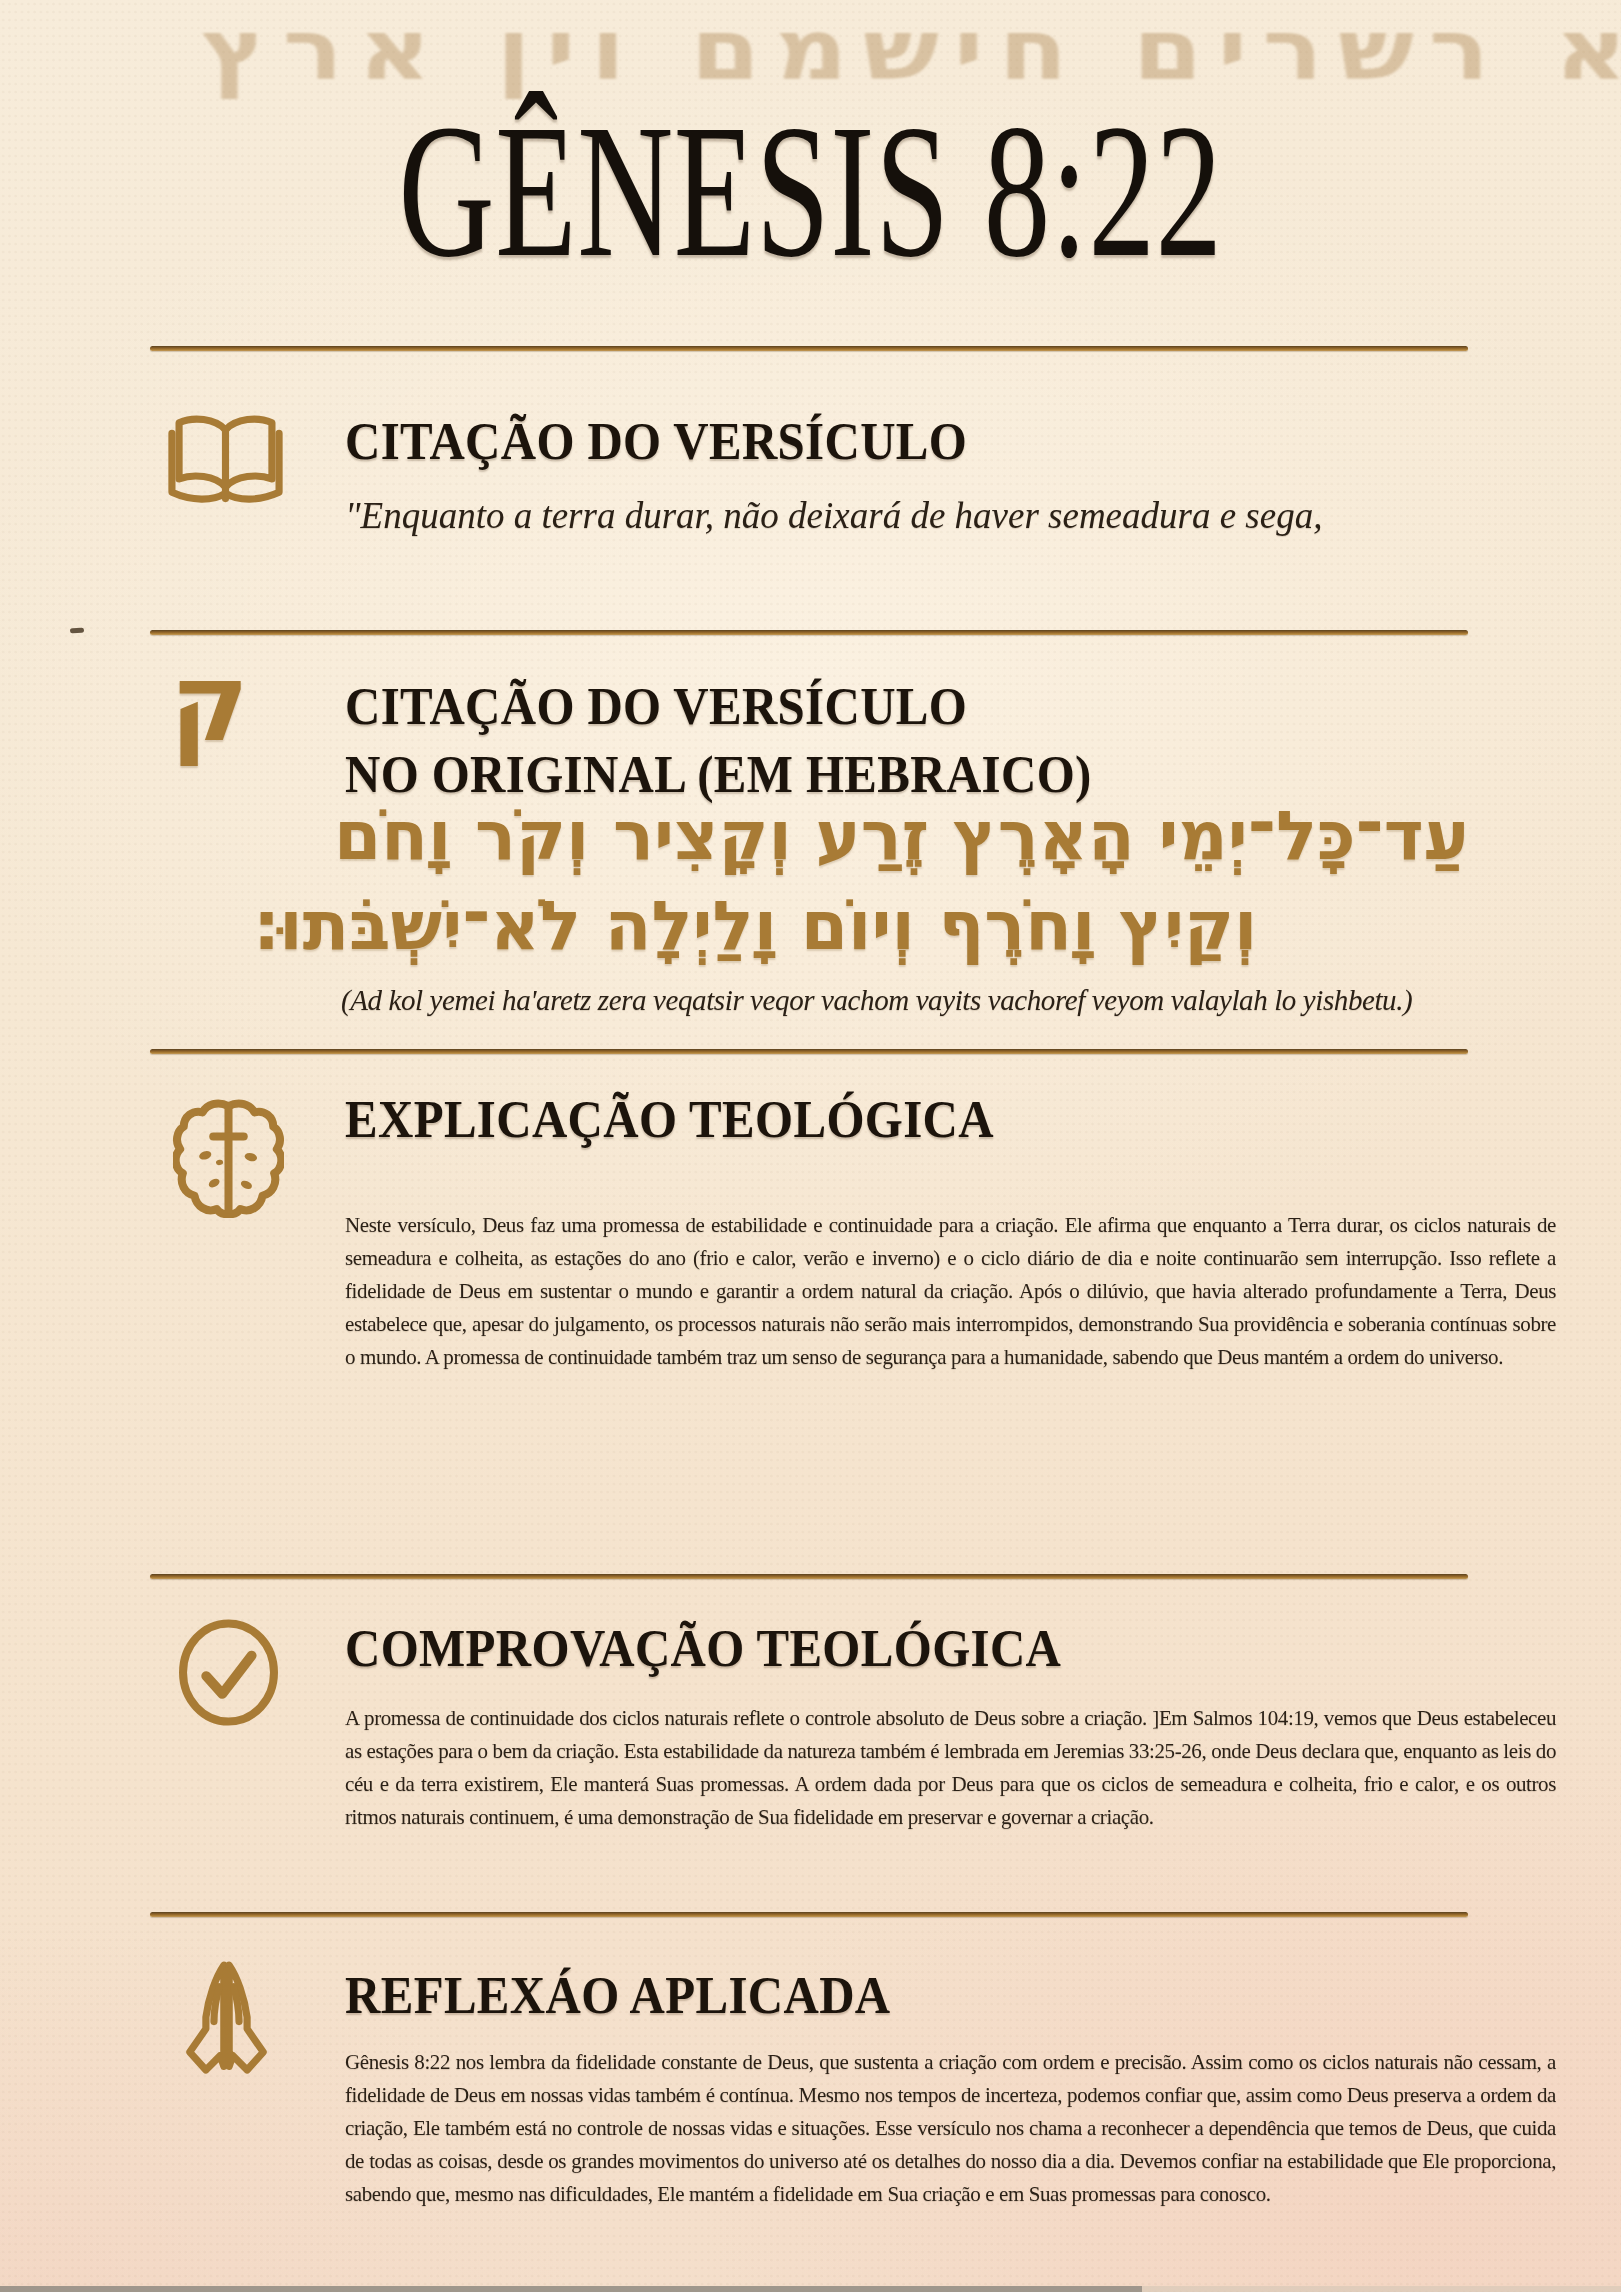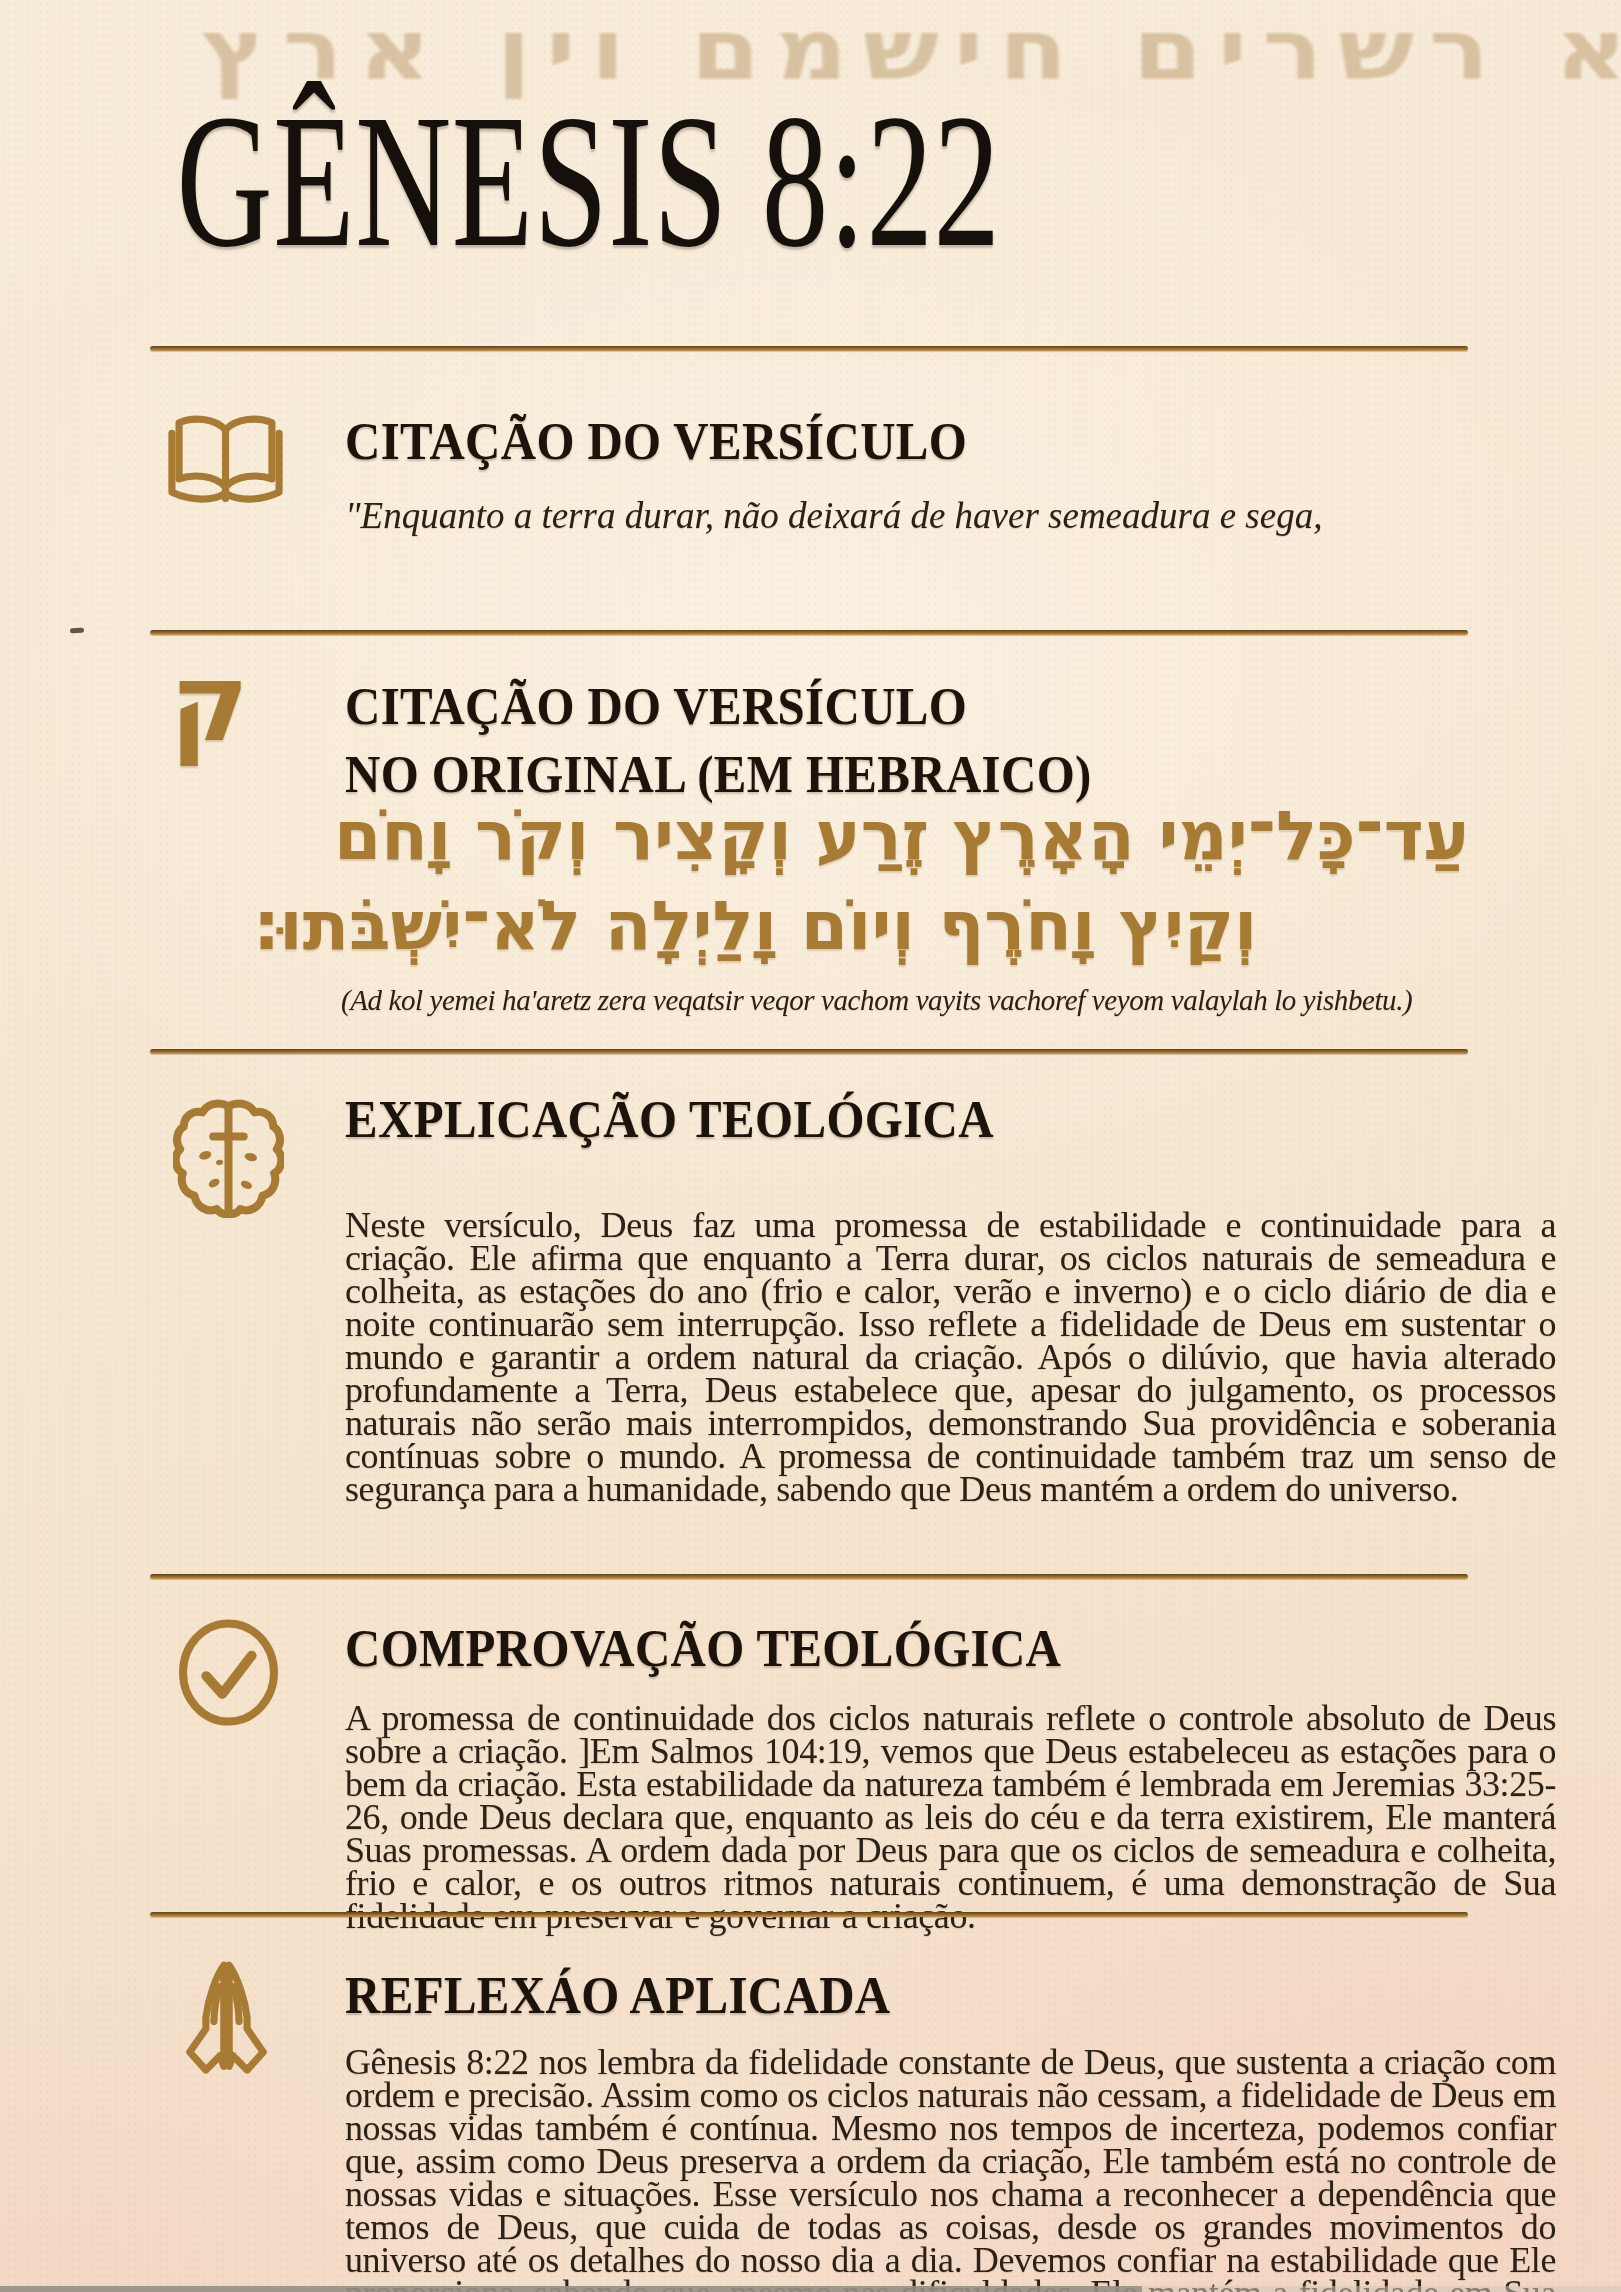--- a/index.html
+++ b/index.html
@@ -25,21 +25,22 @@
     font-family:"DejaVu Sans", sans-serif;
     font-weight:bold;
     font-size:82px;line-height:1;
     color:#b08a58;opacity:0.42;
     letter-spacing:12.5px;
     direction:rtl;white-space:nowrap;
     transform:scaleX(1.22) scaleY(1.02);transform-origin:left top;
     filter:blur(1.1px);
   }
   .title{
-    position:absolute;top:86px;left:0;width:100%;
+    position:absolute;top:96px;left:0;width:100%;
+    text-align:center;
   }
   .title-inner{
     display:inline-block;
     font-size:190px;line-height:1;
     color:#15100b;
     letter-spacing:0.9px;
     transform:scaleX(0.70);
     text-shadow:0 2.7px 2.7px rgba(70,48,25,0.28);
     white-space:nowrap;
   }
@@ -91,21 +92,21 @@
   .translit{
     position:absolute;left:341px;top:983px;
     font-style:italic;
     font-size:29px;line-height:1.2;
     letter-spacing:-0.4px;
     color:#2a2016;white-space:nowrap;
     text-shadow:0 0.9px 0.9px rgba(80,60,40,0.18);
   }
   .body{
     position:absolute;left:345px;width:1211px;
-    font-size:36px;line-height:33px;
+    font-size:21px;line-height:33px;
     letter-spacing:-0.4px;
     text-align:justify;
     color:#2b2117;
     text-shadow:0 1.3px 0.9px rgba(80,60,40,0.16);
   }
   .bottom-strip-light{
     position:absolute;left:0;bottom:0;width:100%;height:7.2px;
     background:#cfc4b5;opacity:0.55;
   }
   .bottom-strip-dark{

